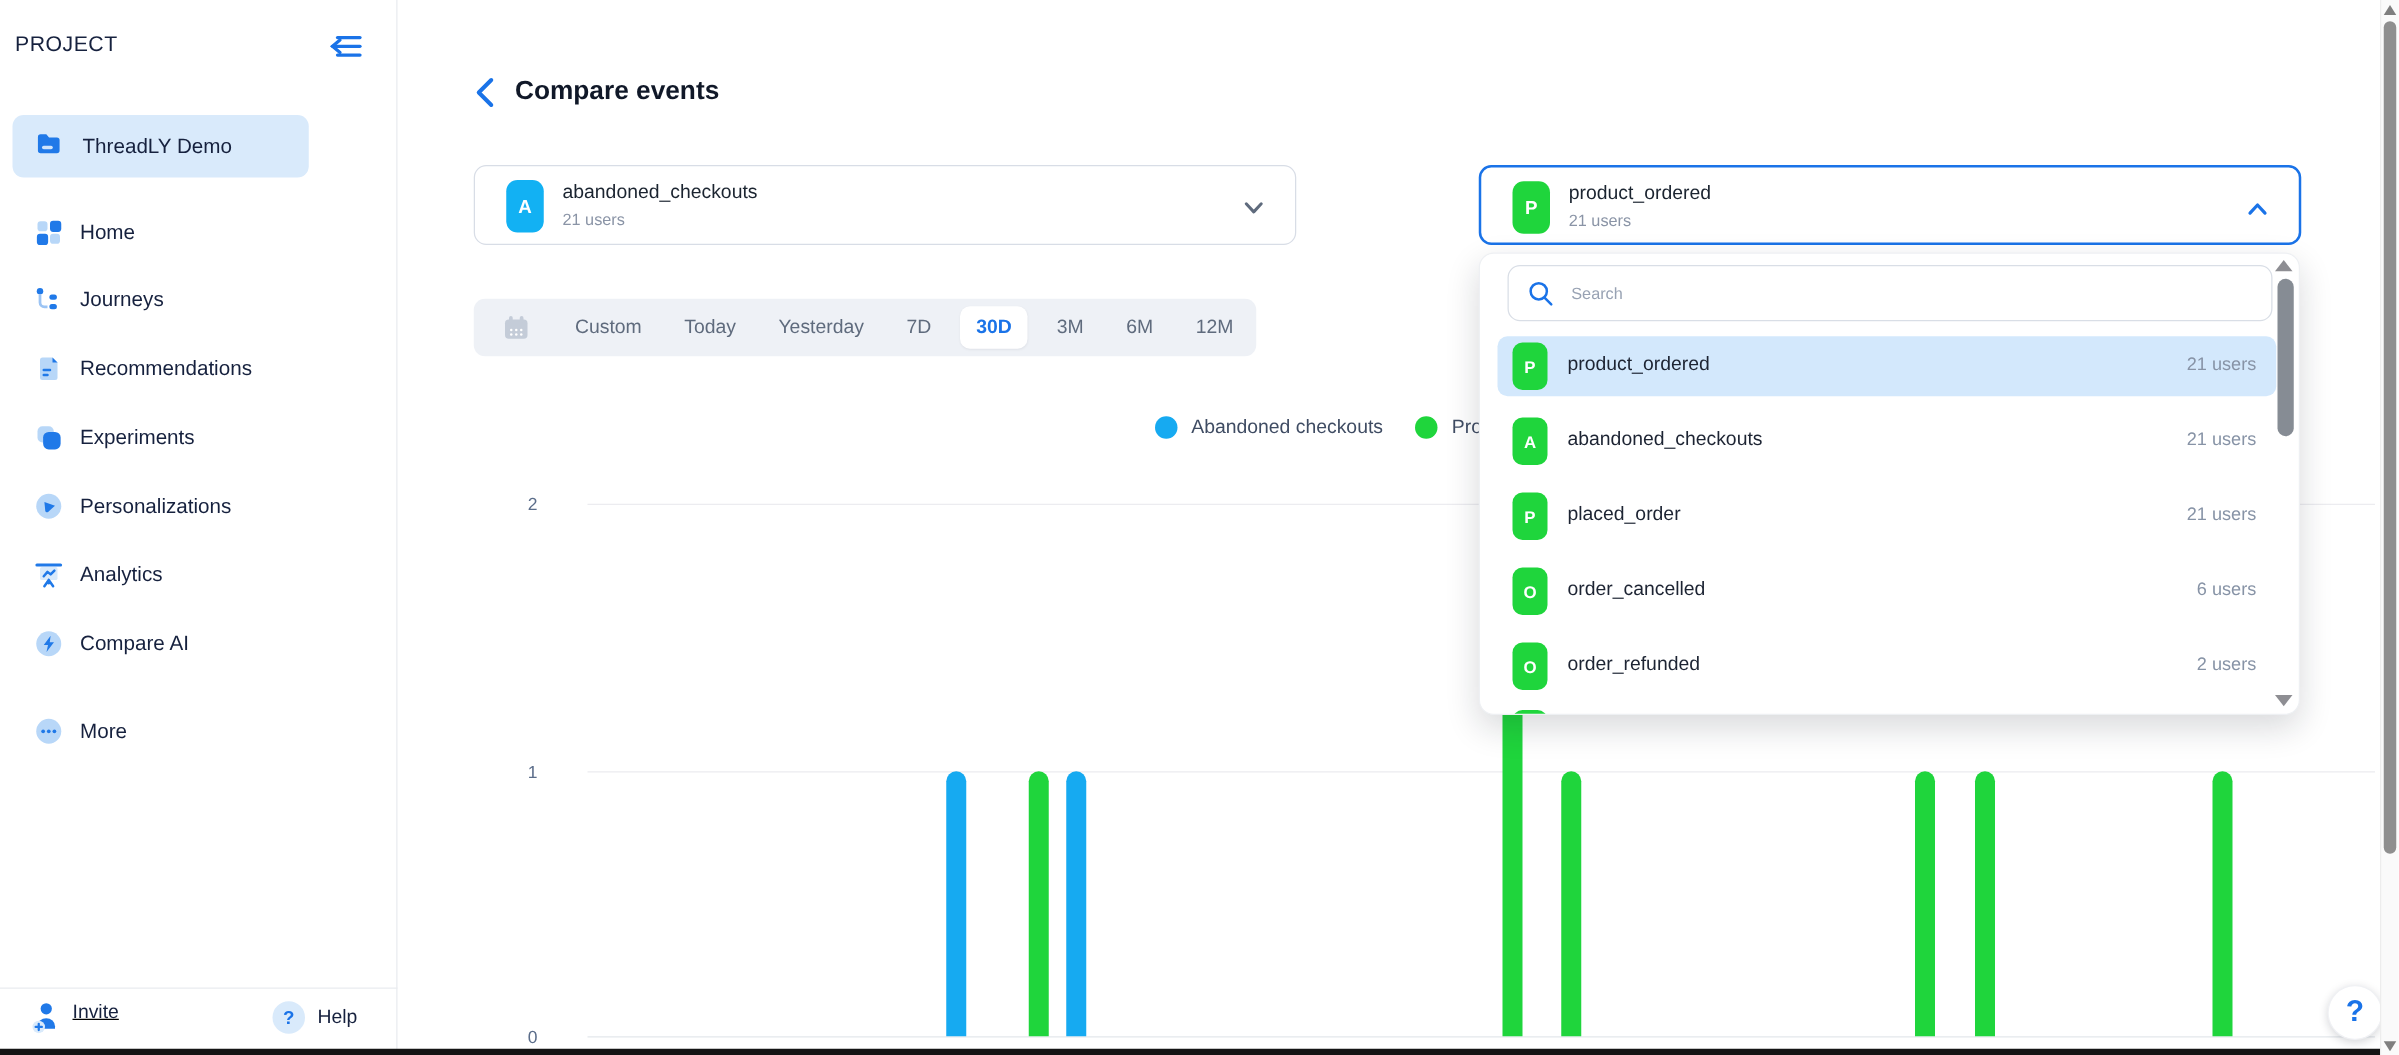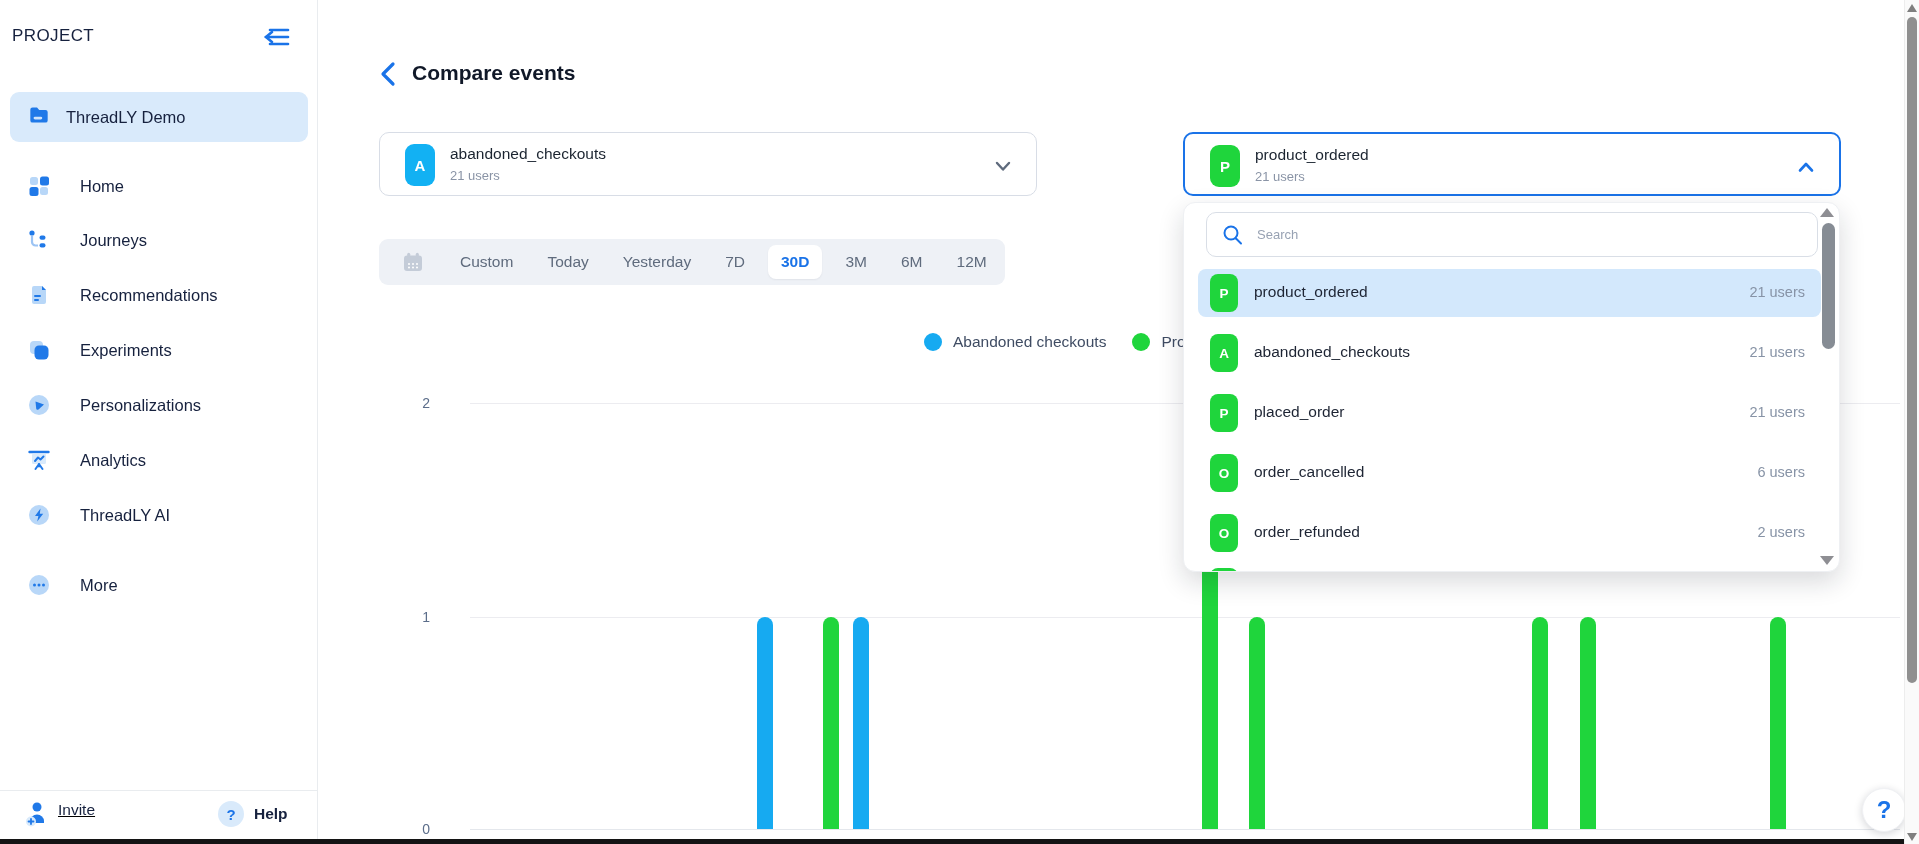--- a/index.html
+++ b/index.html
@@ -6,34 +6,34 @@
   html,body { width:1919px; height:844px; overflow:hidden; background:#fff;
     font-family:"Liberation Sans", sans-serif; }
   .page { position:relative; width:1919px; height:844px; background:#fff; }
 
   
   .sidebar { position:absolute; left:0; top:0; width:318px; height:844px;
     background:#fff; border-right:1px solid #e9ecef; z-index:10; }
   .proj-row { position:absolute; left:12px; top:26px; width:294px; height:28px; }
   .proj-label { font-size:17px; letter-spacing:.4px; color:#16213e; font-weight:500; }
   .collapse-btn { position:absolute; right:14px; top:-4px; width:30px; height:30px; cursor:pointer; }
-  .proj-item { position:absolute; left:10px; top:92px; width:298px; height:50px;
+  .proj-item { position:absolute; left:10px; top:92px; width:237px; height:50px;
     background:#d9eafb; border-radius:9px; display:flex; align-items:center; cursor:pointer; }
   .proj-item .ico { margin-left:16px; }
   .proj-item .lbl { margin-left:14px; font-size:16.5px; color:#16213e; }
   .nav-item { position:absolute; left:10px; width:298px; height:44px; display:flex;
     align-items:center; cursor:pointer; border-radius:8px; }
   .nav-item .ico { margin-left:16px; width:26px; height:26px; display:flex; align-items:center; justify-content:center; }
-  .nav-item .lbl { margin-left:28px; font-size:16.5px; color:#16213e; }
+  .nav-item .lbl { margin-left:12px; font-size:16.5px; color:#16213e; }
   .side-footer { position:absolute; left:0; top:790px; width:318px; height:51px;
     border-top:1px solid #e9ecef; }
   .invite { position:absolute; left:24px; top:10px; display:flex; align-items:flex-start; cursor:pointer;text-decoration:underline; }
   .invite .lbl { margin-left:10px; font-size:15.5px; color:#16213e; }
   .helpside { position:absolute; left:218px; top:10px; display:flex; align-items:center; cursor:pointer; }
-  .helpside .lbl { margin-left:10px; font-size:15.5px; color:#16213e;font-weight:bold; }
+  .helpside .lbl { margin-left:10px; font-size:15.5px; color:#16213e; }
   .qcircle { width:26px; height:26px; border-radius:50%; background:#d9eafb; color:#1a73e8;
     font-weight:700; font-size:15px; display:flex; align-items:center; justify-content:center; }
 
   
   .back-btn { position:absolute; left:376px; top:60px; width:26px; height:28px; cursor:pointer; }
   .page-title { position:absolute; left:412px; top:61px; font-size:21px; font-weight:700; color:#101828; }
 
   
   .select-box { position:absolute; top:132px; height:64px; width:658px; background:#fff;
     border:1px solid #d8dde6; border-radius:10px; cursor:pointer; }
@@ -203,21 +203,21 @@
       <span class="lbl">Analytics</span>
     </div>
 
     <div class="nav-item" style="top:493px">
       <span class="ico">
         <svg width="24" height="24" viewBox="0 0 24 24">
             <circle cx="12" cy="12" r="10" fill="#b8d7f8"></circle>
             <path d="M13.5 5.5 L8 13 h3.4 L10.2 18.5 L16.2 10.8 h-3.4 Z" fill="#2079e8"></path>
           </svg>
       </span>
-      <span class="lbl">ThreadLY AI</span>
+      <span class="lbl">Compare AI</span>
     </div>
 
     <div class="nav-item" style="top:563px">
       <span class="ico">
         <svg width="24" height="24" viewBox="0 0 24 24">
             <circle cx="12" cy="12" r="10" fill="#b8d7f8"></circle>
             <circle cx="7.5" cy="12" r="1.5" fill="#2079e8"></circle>
             <circle cx="12" cy="12" r="1.5" fill="#2079e8"></circle>
             <circle cx="16.5" cy="12" r="1.5" fill="#2079e8"></circle>
           </svg>

